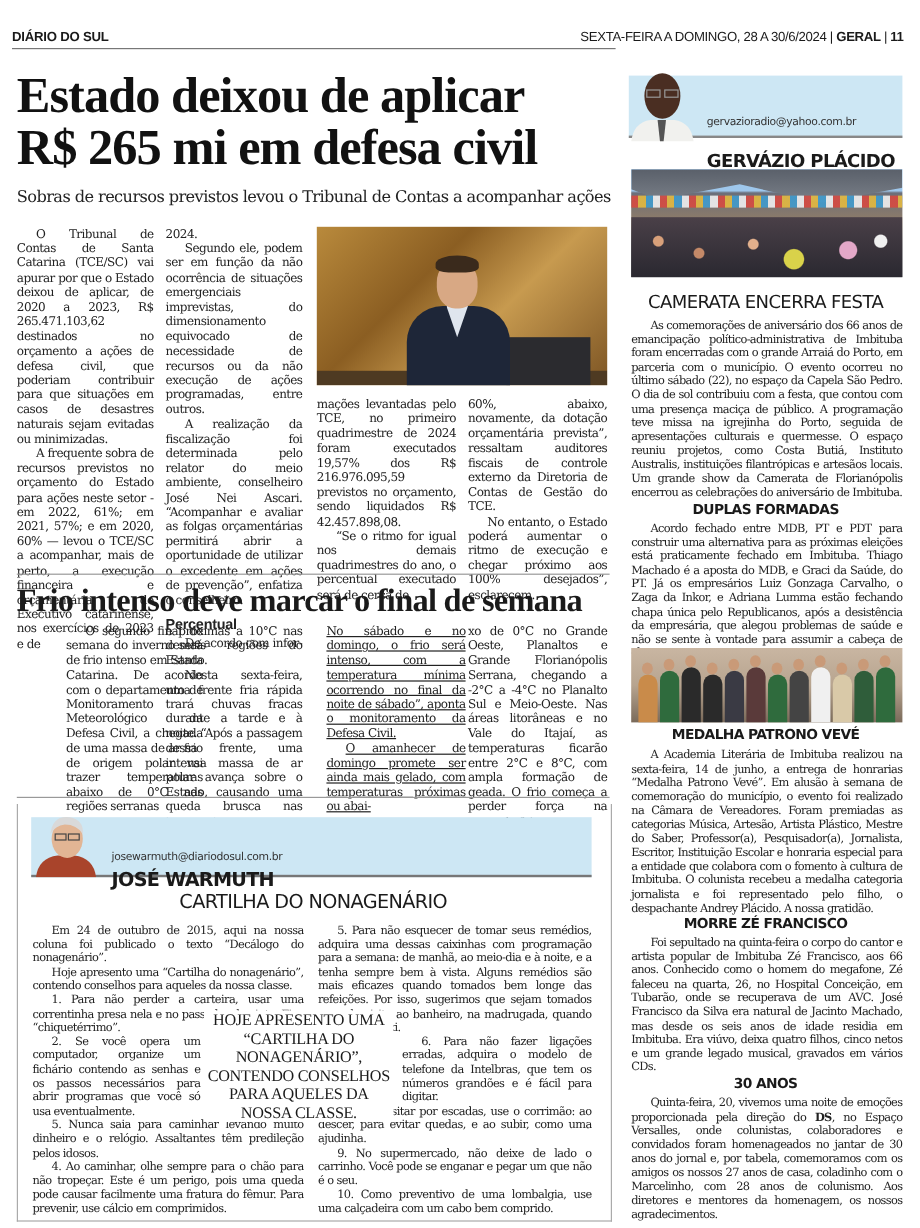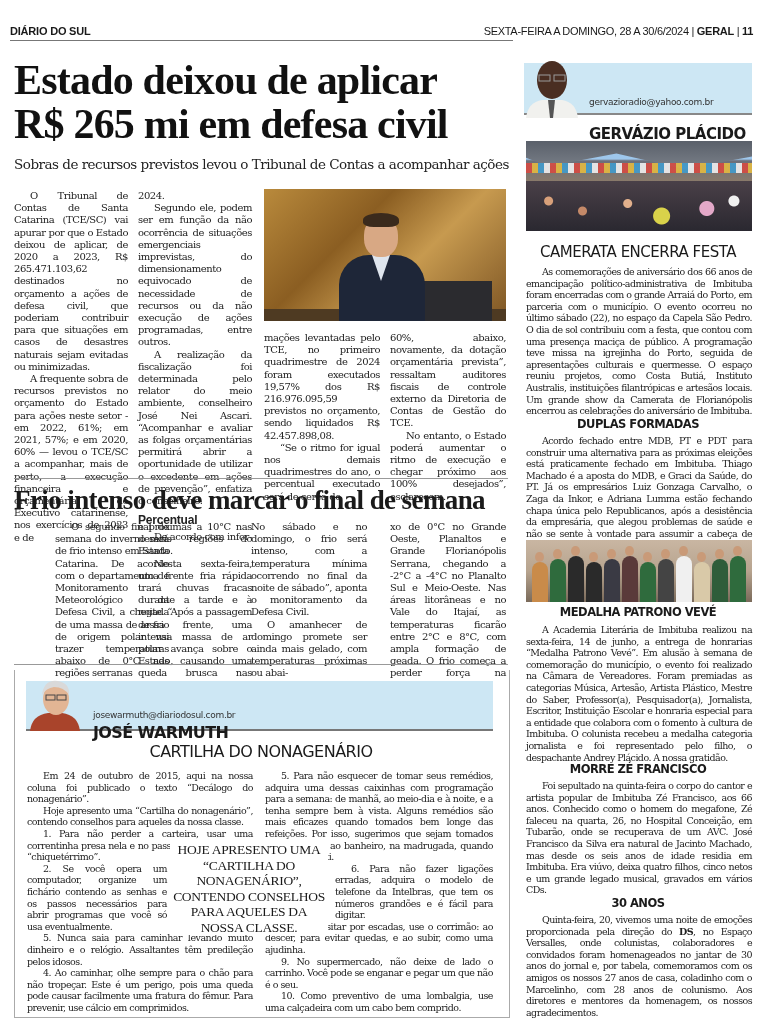--- a/index.html
+++ b/index.html
@@ -32,21 +32,21 @@
   .photo-tce .suit { position:absolute; left:5px; top:46px; width:86px; height:70px; border-radius:30px 30px 0 0; background:#1e2638; }
   .photo-tce .shirt { position:absolute; left:38px; top:46px; width:18px; height:26px; background:#dfe5ee; clip-path:polygon(0 0,100% 0,50% 100%); }
   .photo-tce .chair { position:absolute; left:0; top:30px; width:100px; height:82px; background:#0f1115; border-radius:18px 18px 0 0; z-index:-1; }
   .photo-tce .laptop { position:absolute; right:14px; top:92px; width:70px; height:40px; background:#2b2b2f; }
   .photo-tce .desk { position:absolute; left:0; bottom:0; width:100%; height:12px; background:#4e3a22; }
 
   .rule1 { left:14px; top:478px; width:494px; height:1px; background:#999; }
   .headline2 { left:14px; top:484px; width:500px; font-family:"Liberation Serif",serif; font-weight:bold; font-size:27px; line-height:32px; letter-spacing:-0.6px; }
   .f1 { left:14px; top:521px; width:114px;margin-left:41px; }
   .f2 { left:138px; top:521px; width:114px; }
-  .f3 { left:251px; top:521px; width:116px; }
+  .f3 { left:272px; top:521px; width:116px;text-decoration:underline; }
   .f4 { left:390px; top:521px; width:116px; }
   .rule2 { left:14px; top:664px; width:494px; height:1px; background:#999; }
 
   
   .jw-box { left:14px; top:670px; width:494px; height:347px; border:1px solid #aaa; border-top:none; }
   .jw-band { left:26px; top:681px; width:467px; height:48px; background:#cde7f4; border-bottom:2px solid #777; }
   .jw-photo { left:26px; top:675px; width:56px; height:56px; }
   .jw-name { left:93px; top:688px; font:bold 16px "DejaVu Sans",sans-serif; letter-spacing:-0.6px;margin-top:35px; }
   .jw-mail { left:93px; top:710px; font:9px "DejaVu Sans",sans-serif; letter-spacing:-0.3px; color:#333; }
   .jw-title { left:14px; top:742px; width:494px; text-align:center; font:16px "DejaVu Sans",sans-serif; letter-spacing:-0.5px; }

